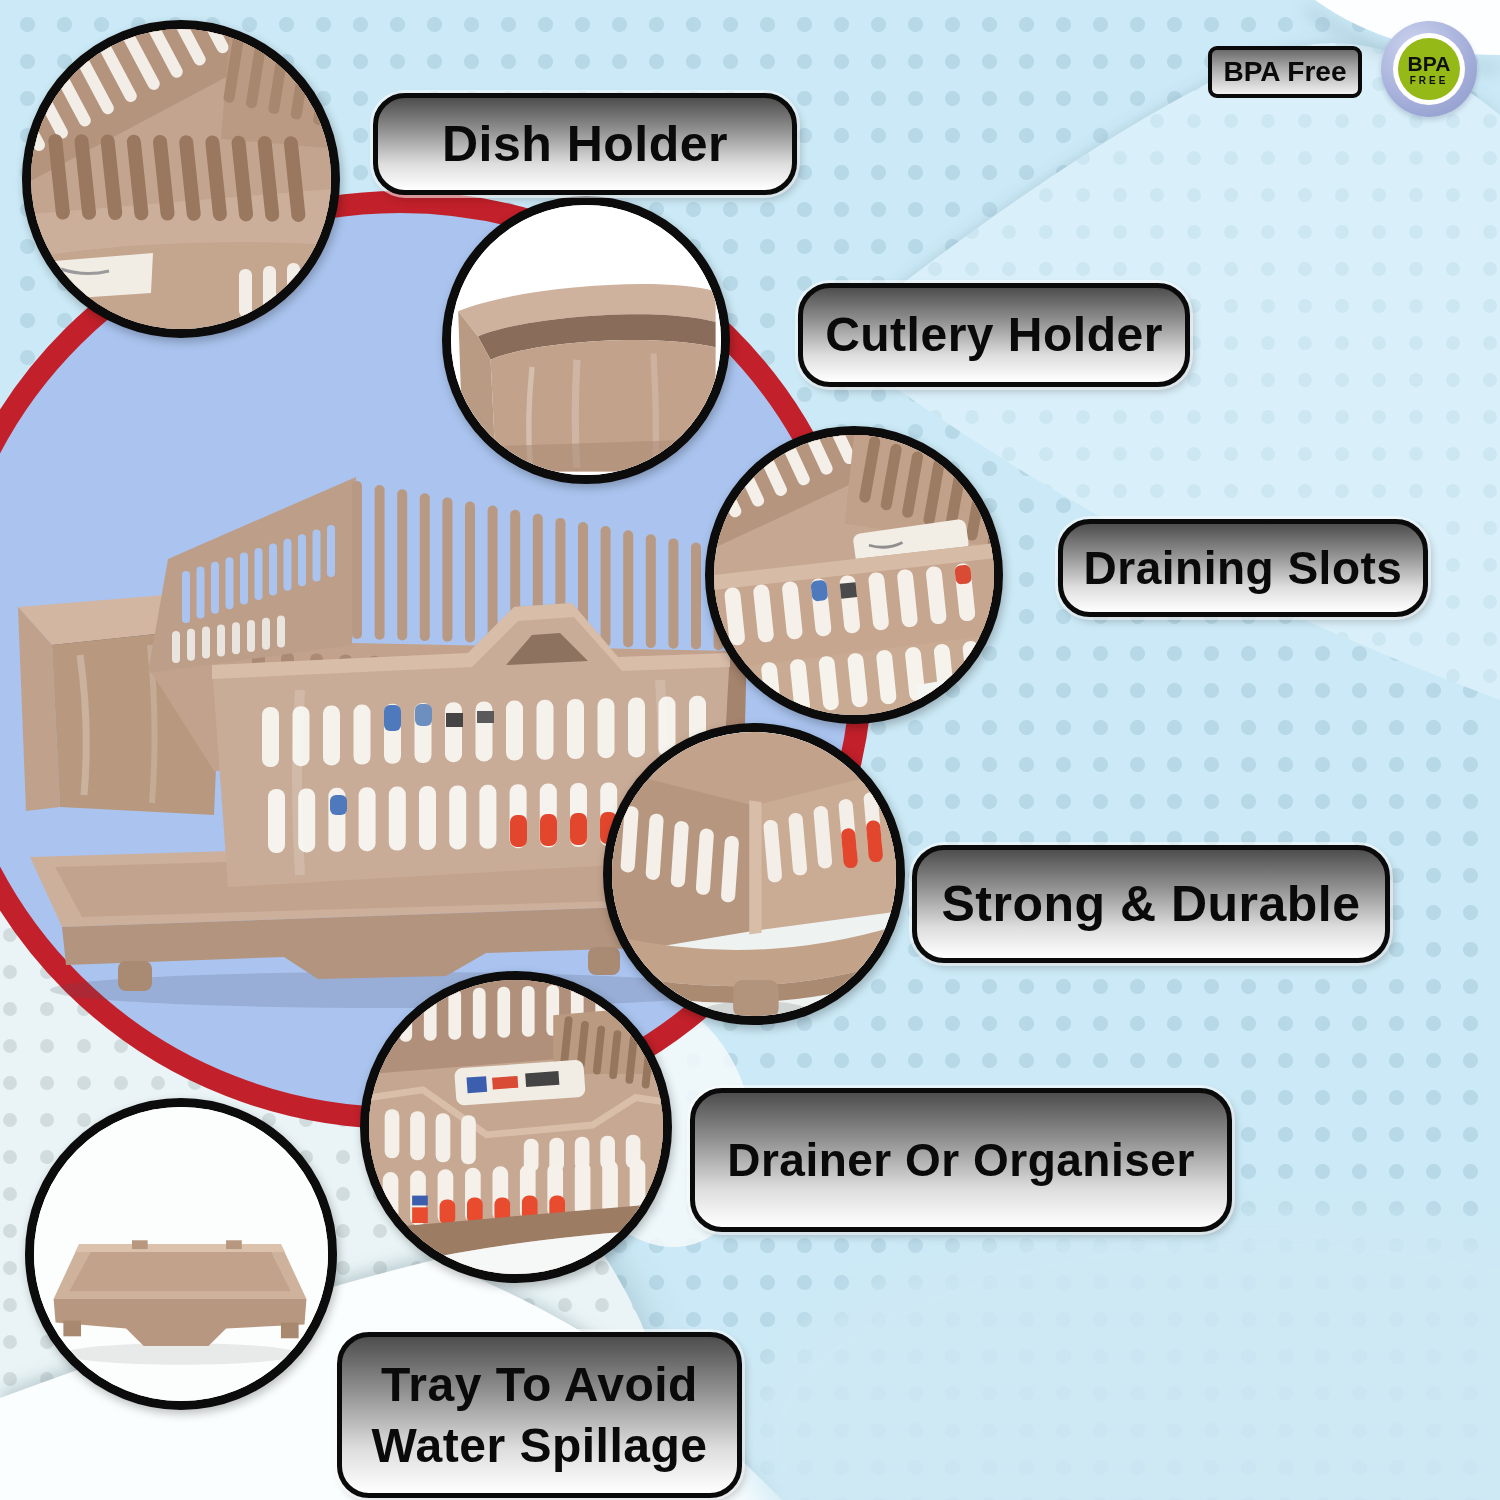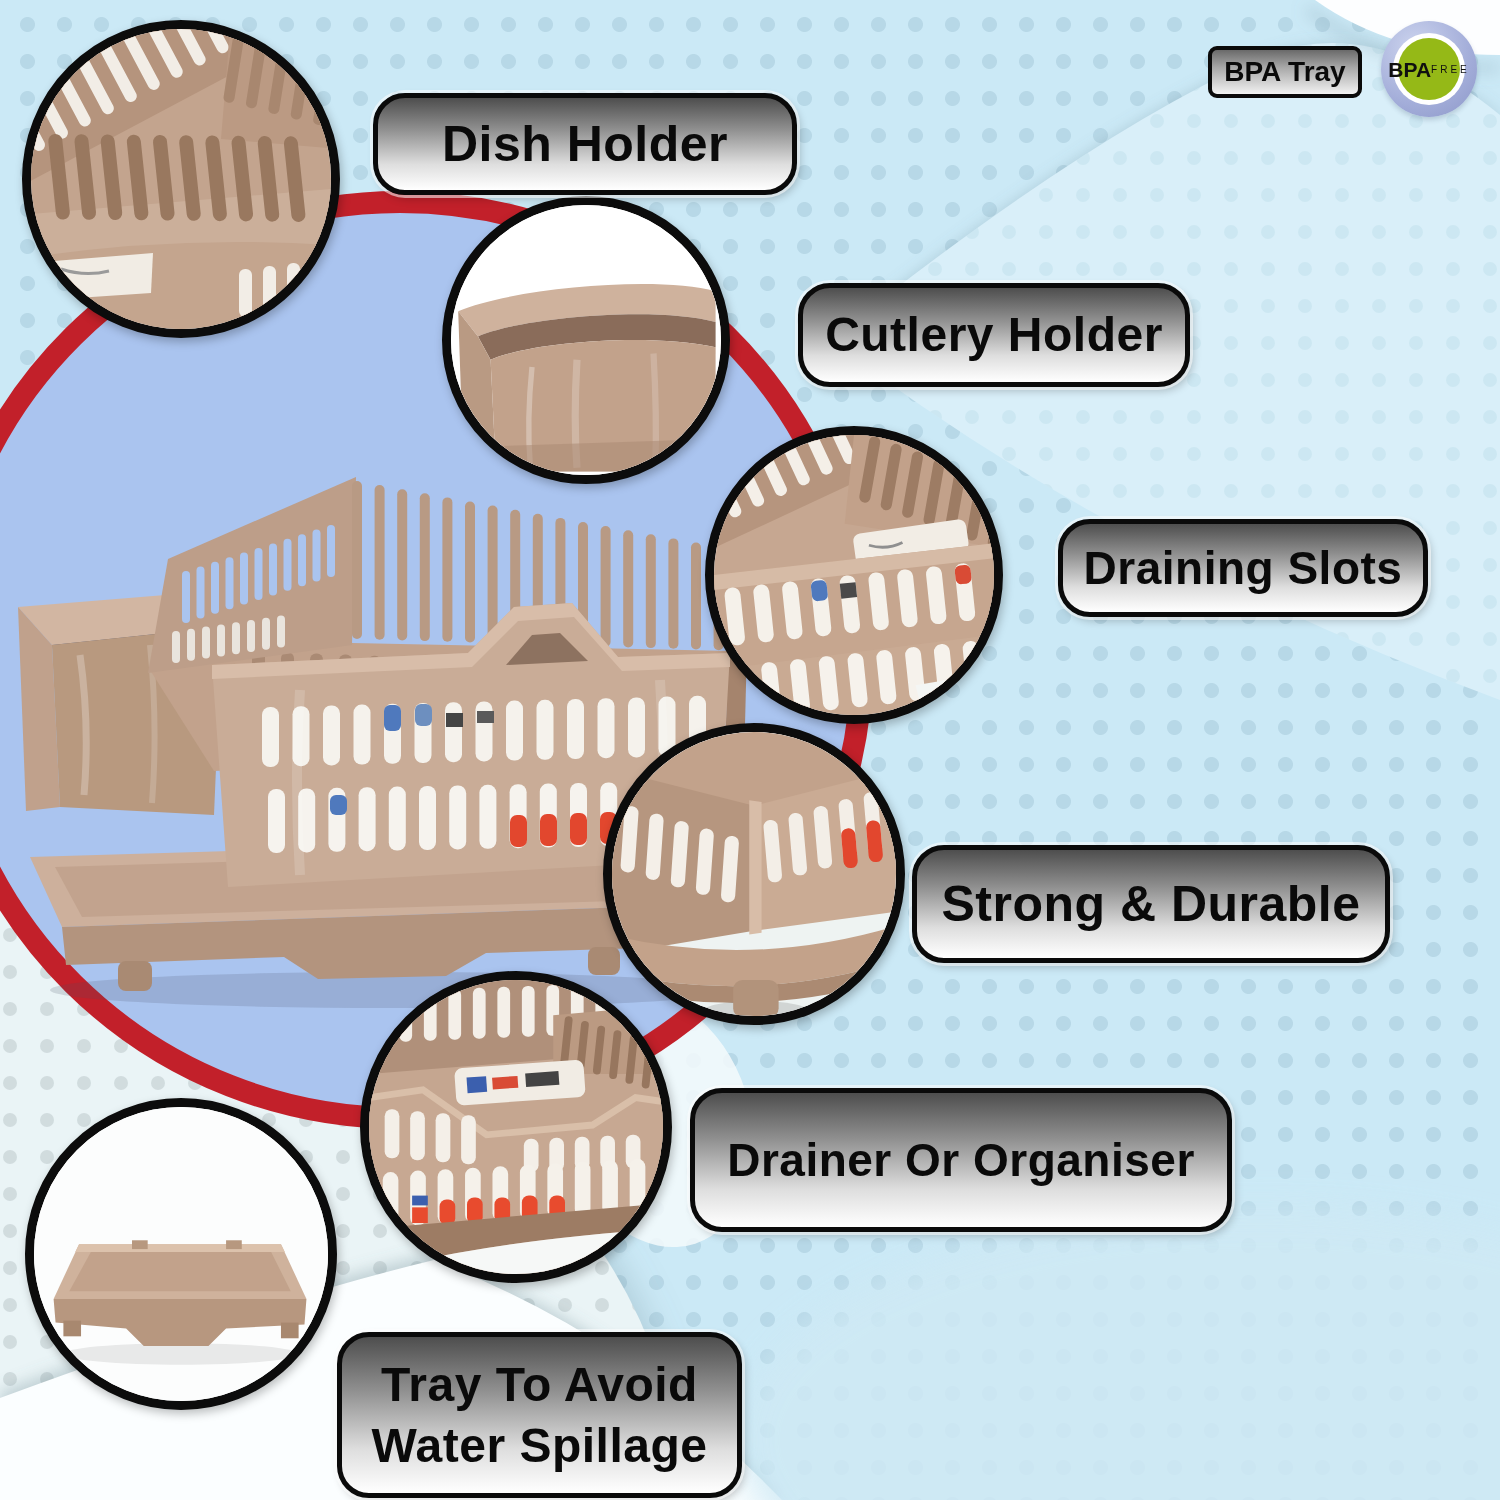--- a/index.html
+++ b/index.html
@@ -31,23 +31,23 @@
     position:absolute;left:1208px;top:46px;width:146px;height:44px;
     display:flex;align-items:center;justify-content:center;
     border:4px solid #0a0a0a;border-radius:9px;
     background:linear-gradient(180deg,#6a6a6a 0%,#a8a8a8 40%,#f2f2f2 100%);
     font-weight:bold;font-size:28px;color:#0a0a0a;
   }
   .seal{position:absolute;left:1381px;top:21px;width:96px;height:96px;border-radius:50%;
     background:radial-gradient(circle at 35% 28%, #ccd4ee 0%, #a3add9 60%, #8c97c8 100%);
     display:flex;align-items:center;justify-content:center;box-shadow:0 3px 5px rgba(40,60,90,.2);}
   .seal-mid{width:72px;height:72px;border-radius:50%;background:#ffffff;display:flex;align-items:center;justify-content:center;}
-  .seal-green{width:62px;height:62px;border-radius:50%;background:#95b917;display:flex;flex-direction:row;align-items:center;justify-content:center;color:#101010;}
+  .seal-green{width:62px;height:62px;border-radius:50%;background:#95b917;display:flex;flex-direction:column;align-items:center;justify-content:center;color:#101010;}
   .seal-bpa{font-weight:bold;font-size:21px;line-height:1;letter-spacing:0;}
-  .seal-free{font-weight:normal;font-size:10px;line-height:1;letter-spacing:3px;margin-top:2px;}
+  .seal-free{font-weight:bold;font-size:10px;line-height:1;letter-spacing:3px;margin-top:2px;}
   
   .ccirc{position:absolute;border-radius:50%;border:9px solid #0c0c0c;overflow:hidden;background:#fff;
     box-shadow:2px 4px 10px rgba(0,0,0,.25);}
   .ccirc svg{display:block;width:100%;height:100%;}
   .c1{left:22px;top:20px;width:300px;height:300px;}
   .c2{left:442px;top:196px;width:270px;height:270px;}
   .c3{left:705px;top:426px;width:280px;height:280px;}
   .c4{left:603px;top:723px;width:284px;height:284px;}
   .c5{left:360px;top:971px;width:294px;height:294px;}
   .c6{left:25px;top:1098px;width:294px;height:294px;}
@@ -498,21 +498,21 @@
   </div>
   <div class="flabel lbl5">
     <span>Drainer Or Organiser</span>
   </div>
   <div class="flabel lbl6">
     <span>Tray To Avoid</span>
     <span>Water Spillage</span>
   </div>
 
   <div class="bpa-label">
-    <span>BPA Tray</span>
+    <span>BPA Free</span>
   </div>
   <div class="seal">
     <div class="seal-mid">
       <div class="seal-green">
         <span class="seal-bpa">BPA</span>
         <span class="seal-free">FREE</span>
       </div>
     </div>
   </div>
 

